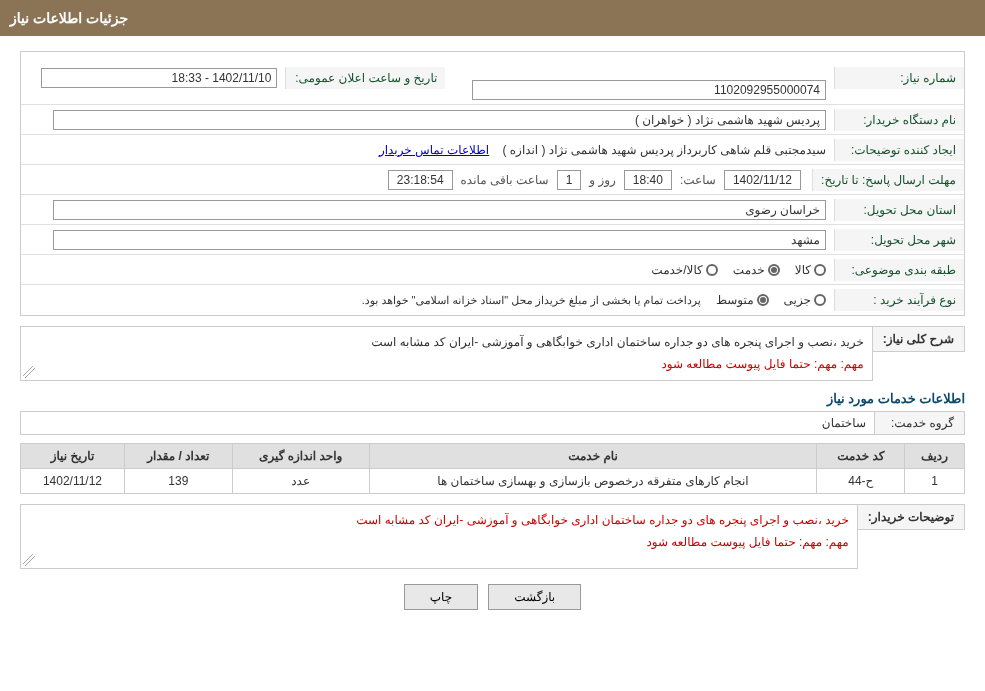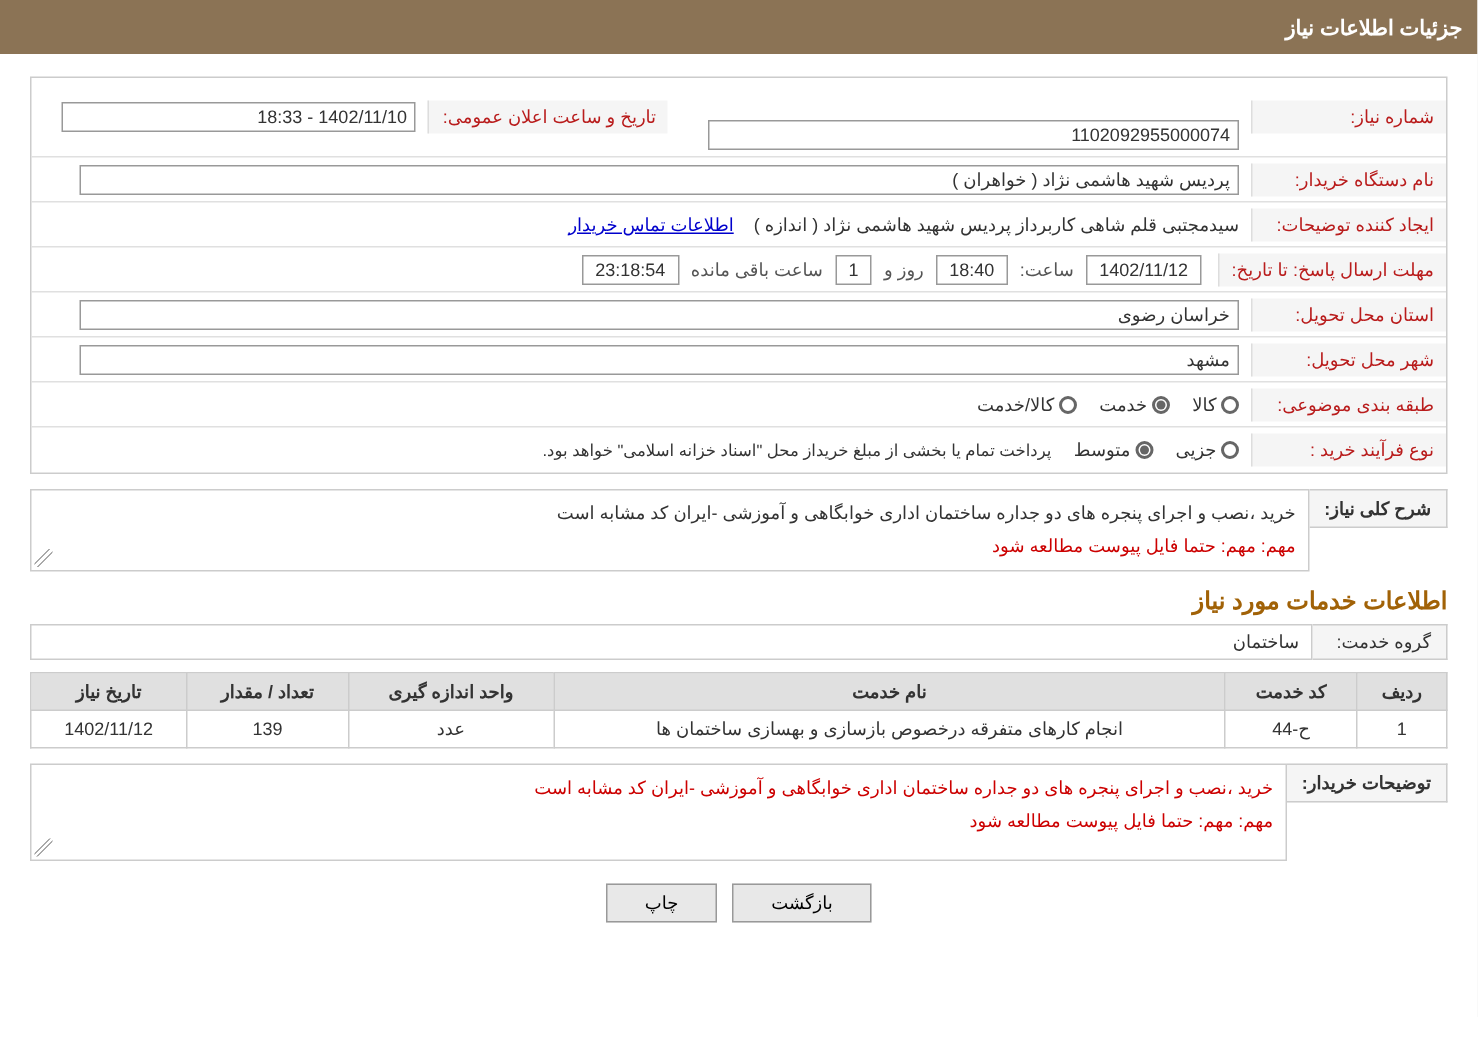--- a/index.html
+++ b/index.html
@@ -12,21 +12,21 @@
     }
     .page-container {
       width: 985px;
       margin: 0 auto;
       background: #fff;
       min-height: 691px;
     }
     .header-bar {
       background: #8b7355;
       color: #fff;
-      text-align: right;
+      text-align: left;
       padding: 10px;
       font-size: 14px;
       font-weight: bold;
     }
     .content {
       padding: 15px 20px;
     }
     .form-section {
       border: 1px solid #ccc;
       margin-bottom: 10px;
@@ -41,21 +41,21 @@
     .row:last-child {
       border-bottom: none;
     }
     .label-cell {
       background: #f5f5f5;
       padding: 4px 8px;
       text-align: right;
       white-space: nowrap;
       border-left: 1px solid #ddd;
       min-width: 130px;
-      color: #b91c1c;
+      color: #14532d;
     }
     .value-cell {
       padding: 4px 8px;
       flex: 1;
       text-align: right;
     }
     .input-box {
       border: 1px solid #999;
       background: #fff;
       padding: 2px 5px;
@@ -176,23 +176,23 @@
       align-items: center;
       gap: 5px;
       flex: 1;
     }
     .field-label-sm {
       color: #555;
       white-space: nowrap;
     }
     .section-header {
       font-weight: bold;
-      font-size: 16px;
+      font-size: 13px;
       margin: 10px 0 5px 0;
-      color: #a16207;
+      color: #0c4a6e;
     }
   </style>
 </head>
 <body>
 
 <div class="page-container">
 
   <div class="header-bar">
     <span>جزئیات اطلاعات نیاز</span>
   </div>

